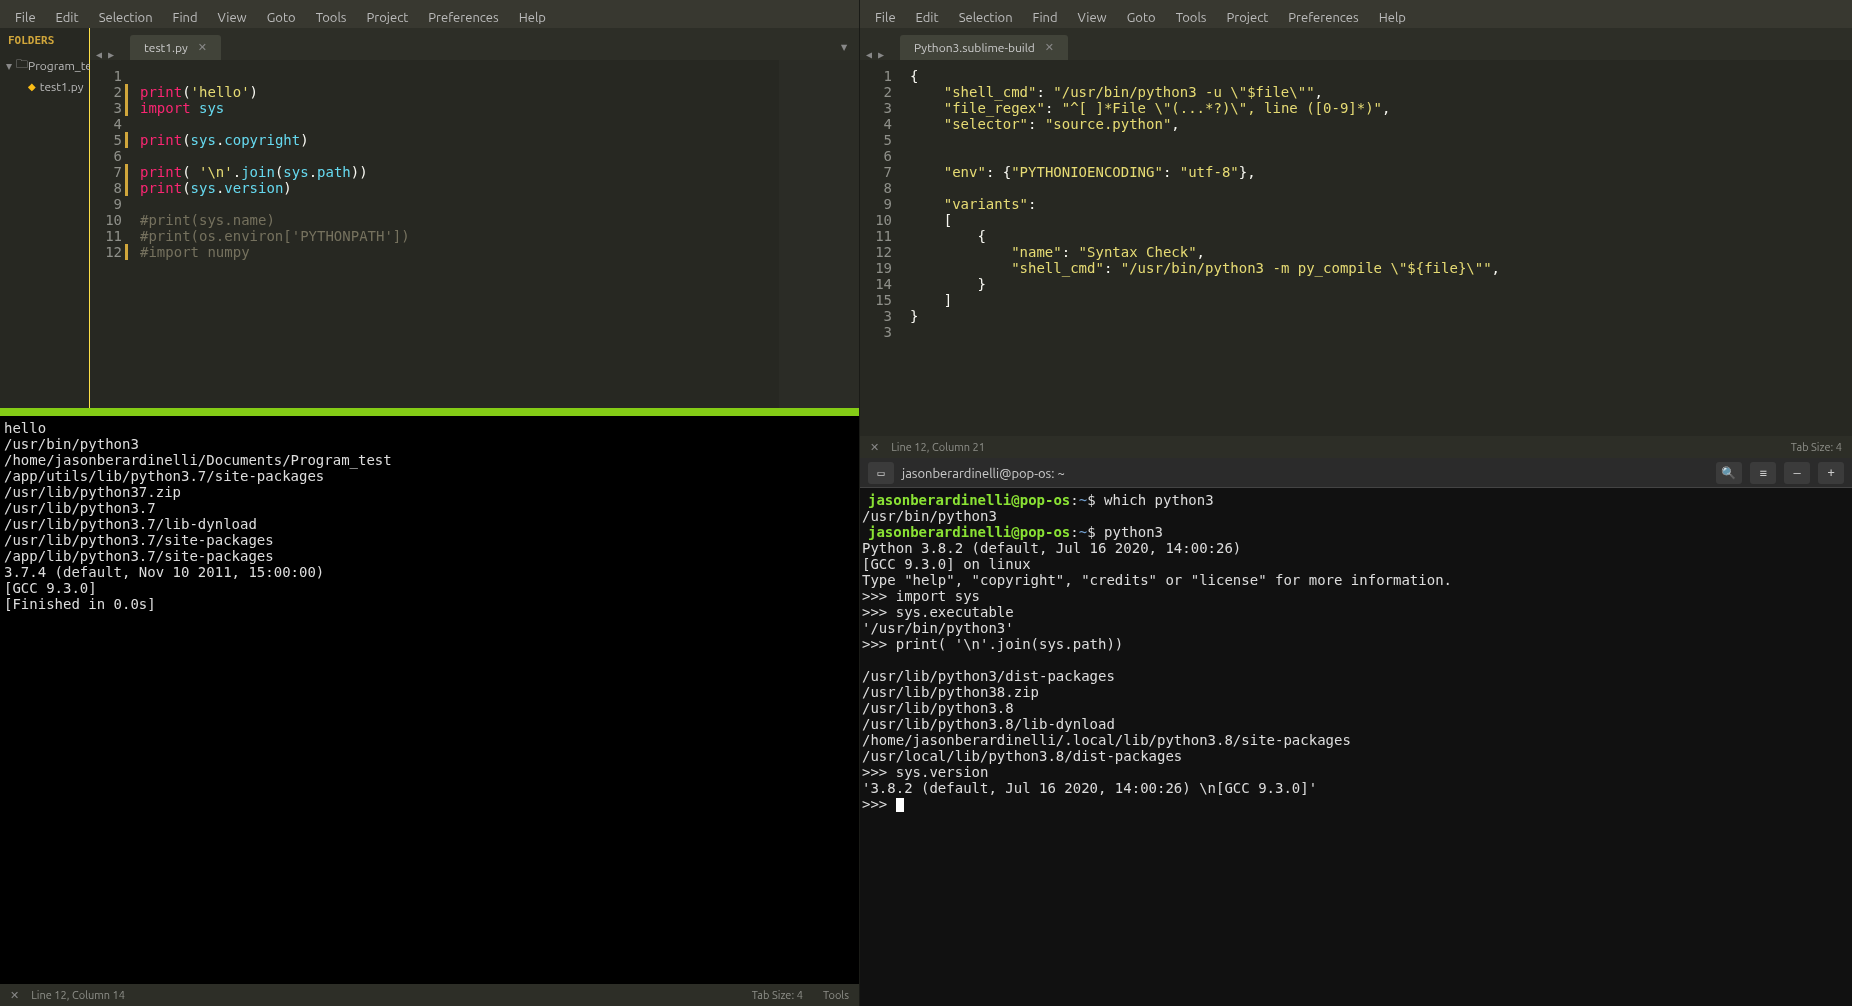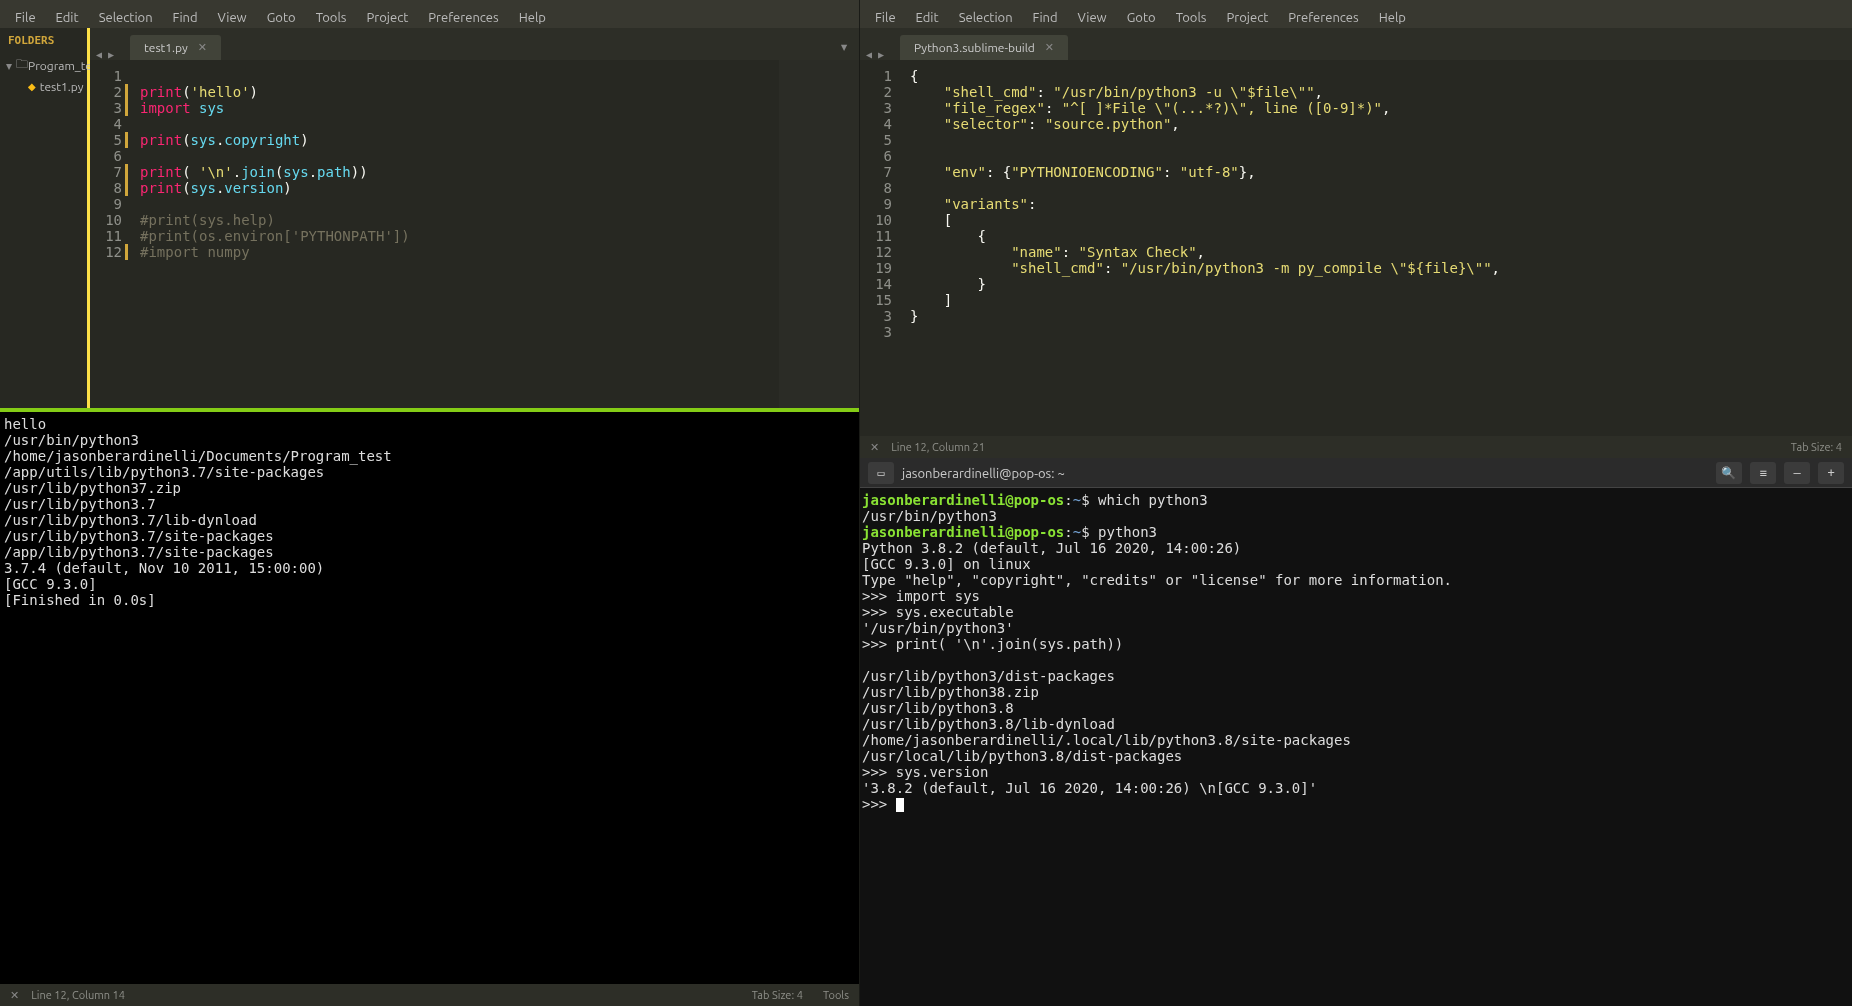--- a/index.html
+++ b/index.html
@@ -40,21 +40,21 @@
   color: #bbb;
   padding: 2px 6px;
   display: flex;
   align-items: center;
 }
 .sidebar-item .tri { color: #888; margin-right: 4px; }
 .sidebar-file { padding-left: 28px; }
 .sidebar-file .py-icon { color: #fbbd16; margin-right: 4px; font-size: 10px; }
 
 .top-area { display: flex; height: 380px; }
-.sidebar { width: 90px; background: #272822; border-right: 3px solid #fde047; }
+.sidebar { width: 90px; background: #272822; border-right: 1px solid #fde047; }
 .editor-area { flex: 1; display: flex; flex-direction: column; background: #272822; position: relative; }
 
 .tabbar {
   display: flex;
   background: #2d2e27;
   height: 32px;
   align-items: flex-end;
 }
 .tab-nav { display: flex; gap: 2px; padding: 0 6px; color: #888; font-size: 10px; }
 .tab {
@@ -100,21 +100,21 @@
 .minimap { position: absolute; right: 0; top: 0; width: 80px; height: 100%; background: #2f3029; opacity: 0.5; }
 
 .output-panel {
   flex: 1;
   background: #000;
   color: #ddd;
   font-size: 14px;
   line-height: 16px;
   padding: 4px 4px;
   white-space: pre;
-  border-top: 4px solid #84cc16;
+  border-top: 8px solid #84cc16;
 }
 
 .statusbar {
   background: #2d2e27;
   color: #8f908a;
   font-size: 11px;
   height: 22px;
   display: flex;
   align-items: center;
   padding: 0 10px;
@@ -156,21 +156,21 @@
 }
 .term-title { flex: 1; text-align: left; color: #ccc; font-size: 13px; font-family: "Ubuntu", sans-serif; }
 .term-body {
   flex: 1;
   padding: 4px 2px;
   font-size: 14px;
   line-height: 16px;
   white-space: pre;
   color: #ddd;
 }
-.prompt-user { color: #8ae234; font-weight: bold; }
+.prompt-user { color: #8ae234; font-weight: bold; margin-left: 6px; }
 .prompt-path { color: #729fcf; }
 .cursor { background: #fff; display: inline-block; width: 8px; height: 14px; vertical-align: middle; }
 </style>
 </head>
 <body>
 
 <div class="left-pane">
   <div class="menubar" id="menubar-left">
       <span>File</span>
       <span>Edit</span>
@@ -222,21 +222,21 @@
           </div>
         <div class="code" id="code-left">
 <span class="kw">print</span>(<span class="str">'hello'</span>)
 <span class="kw">import</span> <span class="fn">sys</span>
 
 <span class="kw">print</span>(<span class="fn">sys</span>.<span class="fn">copyright</span>)
 
 <span class="kw">print</span>( <span class="str">'\n'</span>.<span class="fn">join</span>(<span class="fn">sys</span>.<span class="fn">path</span>))
 <span class="kw">print</span>(<span class="fn">sys</span>.<span class="fn">version</span>)
 
-<span class="com">#print(sys.help)</span>
+<span class="com">#print(sys.name)</span>
 <span class="com">#print(os.environ['PYTHONPATH'])</span>
 <span class="com">#import numpy</span></div>
         <div class="minimap"></div>
       </div>
     </div>
   </div>
   <div class="output-panel">hello
 /usr/bin/python3
 /home/jasonberardinelli/Documents/Program_test
 /app/utils/lib/python3.7/site-packages

